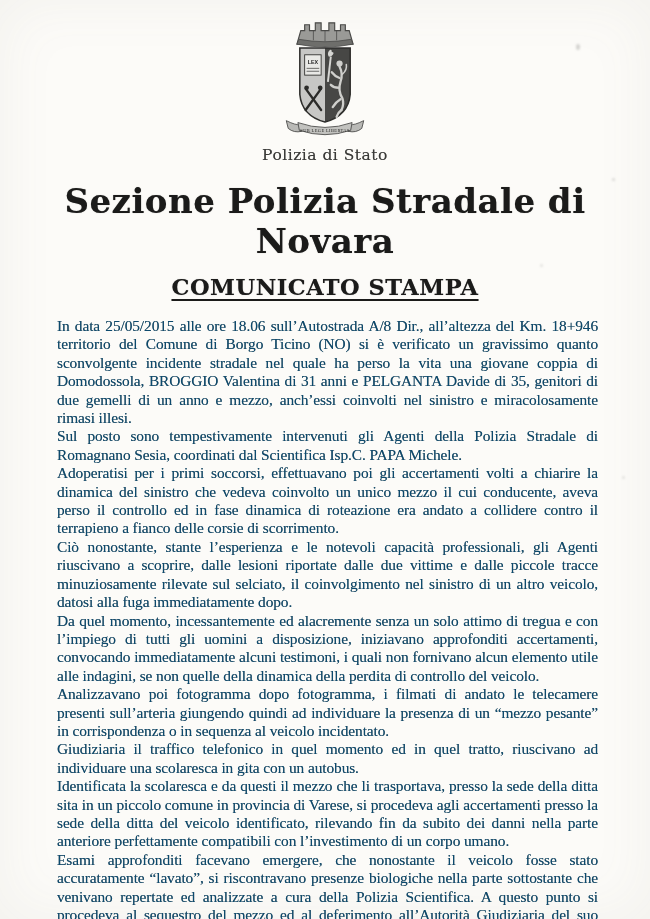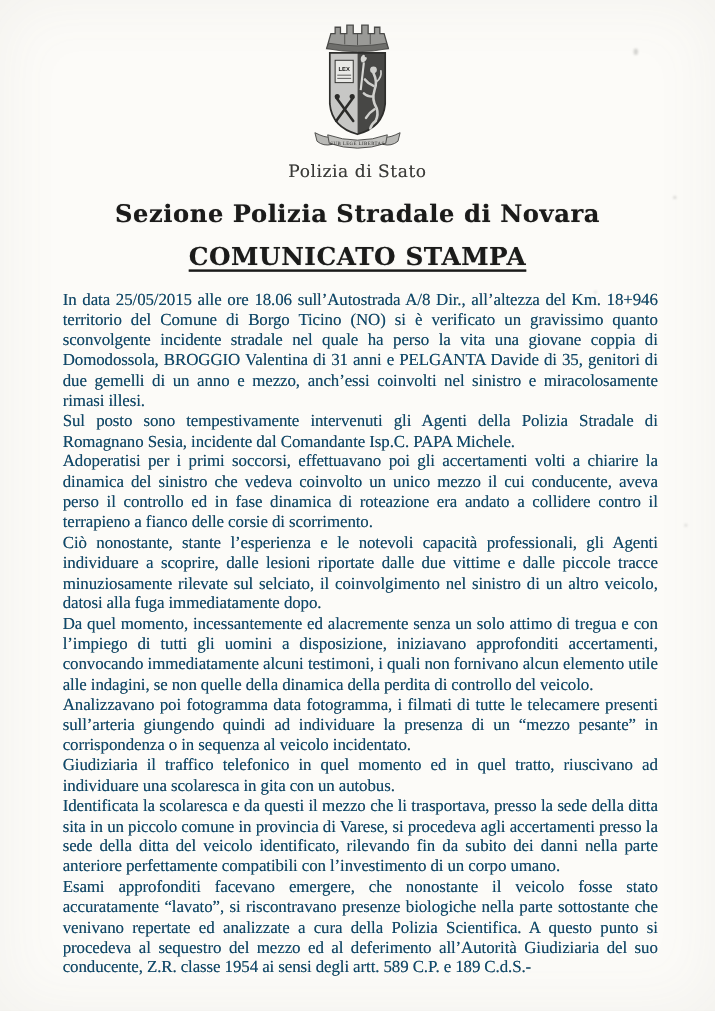--- a/index.html
+++ b/index.html
@@ -29,21 +29,21 @@
     font-size: 15.5px;
     letter-spacing: 0.5px;
     color: #3a3a38;
     text-shadow: 0 0 0.6px rgba(60,60,55,0.5);
   }
   .doc-title {
     margin-top: 17px;
     text-align: center;
     font-family: "DejaVu Serif", serif;
     font-weight: bold;
-    font-size: 22px;
+    font-size: 34px;
     letter-spacing: 0.5px;
     color: #1b1b1a;
     text-shadow: 0 0 0.7px rgba(20,20,20,0.55);
   }
   .doc-subtitle {
     margin-top: 13px;
     text-align: center;
     font-family: "DejaVu Serif", serif;
     font-weight: bold;
     font-size: 22.5px;
@@ -129,29 +129,29 @@
     <div class="emblem-caption">Polizia di Stato</div>
   </div>
 
   <h1 class="doc-title">Sezione Polizia Stradale di Novara</h1>
   <h2 class="doc-subtitle">COMUNICATO STAMPA</h2>
 
   <div class="body-text">
 
       <p>In data 25/05/2015 alle ore 18.06 sull’Autostrada A/8 Dir., all’altezza del Km. 18+946 territorio del Comune di Borgo Ticino (NO) si è verificato un gravissimo quanto sconvolgente incidente stradale nel quale ha perso la vita una giovane coppia di Domodossola, BROGGIO Valentina di 31 anni e PELGANTA Davide di 35, genitori di due gemelli di un anno e mezzo, anch’essi coinvolti nel sinistro e miracolosamente rimasi illesi.</p>
 
-      <p>Sul posto sono tempestivamente intervenuti gli Agenti della Polizia Stradale di Romagnano Sesia, incidente dal Comandante Isp.C. PAPA Michele.</p>
+      <p>Sul posto sono tempestivamente intervenuti gli Agenti della Polizia Stradale di Romagnano Sesia, coordinati dal Scientifica Isp.C. PAPA Michele.</p>
 
       <p>Adoperatisi per i primi soccorsi, effettuavano poi gli accertamenti volti a chiarire la dinamica del sinistro che vedeva coinvolto un unico mezzo il cui conducente, aveva perso il controllo ed in fase dinamica di roteazione era andato a collidere contro il terrapieno a fianco delle corsie di scorrimento.</p>
 
-      <p>Ciò nonostante, stante l’esperienza e le notevoli capacità professionali, gli Agenti individuare a scoprire, dalle lesioni riportate dalle due vittime e dalle piccole tracce minuziosamente rilevate sul selciato, il coinvolgimento nel sinistro di un altro veicolo, datosi alla fuga immediatamente dopo.</p>
+      <p>Ciò nonostante, stante l’esperienza e le notevoli capacità professionali, gli Agenti riuscivano a scoprire, dalle lesioni riportate dalle due vittime e dalle piccole tracce minuziosamente rilevate sul selciato, il coinvolgimento nel sinistro di un altro veicolo, datosi alla fuga immediatamente dopo.</p>
 
       <p>Da quel momento, incessantemente ed alacremente senza un solo attimo di tregua e con l’impiego di tutti gli uomini a disposizione, iniziavano approfonditi accertamenti, convocando immediatamente alcuni testimoni, i quali non fornivano alcun elemento utile alle indagini, se non quelle della dinamica della perdita di controllo del veicolo.</p>
 
-      <p>Analizzavano poi fotogramma data fotogramma, i filmati di tutte le telecamere presenti sull’arteria giungendo quindi ad individuare la presenza di un “mezzo pesante” in corrispondenza o in sequenza al veicolo incidentato.</p>
+      <p>Analizzavano poi fotogramma dopo fotogramma, i filmati di andato le telecamere presenti sull’arteria giungendo quindi ad individuare la presenza di un “mezzo pesante” in corrispondenza o in sequenza al veicolo incidentato.</p>
 
       <p>Giudiziaria il traffico telefonico in quel momento ed in quel tratto, riuscivano ad individuare una scolaresca in gita con un autobus.</p>
 
       <p>Identificata la scolaresca e da questi il mezzo che li trasportava, presso la sede della ditta sita in un piccolo comune in provincia di Varese, si procedeva agli accertamenti presso la sede della ditta del veicolo identificato, rilevando fin da subito dei danni nella parte anteriore perfettamente compatibili con l’investimento di un corpo umano.</p>
 
       <p>Esami approfonditi facevano emergere, che nonostante il veicolo fosse stato accuratamente “lavato”, si riscontravano presenze biologiche nella parte sottostante che venivano repertate ed analizzate a cura della Polizia Scientifica. A questo punto si procedeva al sequestro del mezzo ed al deferimento all’Autorità Giudiziaria del suo conducente, Z.R. classe 1954 ai sensi degli artt. 589 C.P. e 189 C.d.S.-</p>
     </div>
 
 </div>
 

